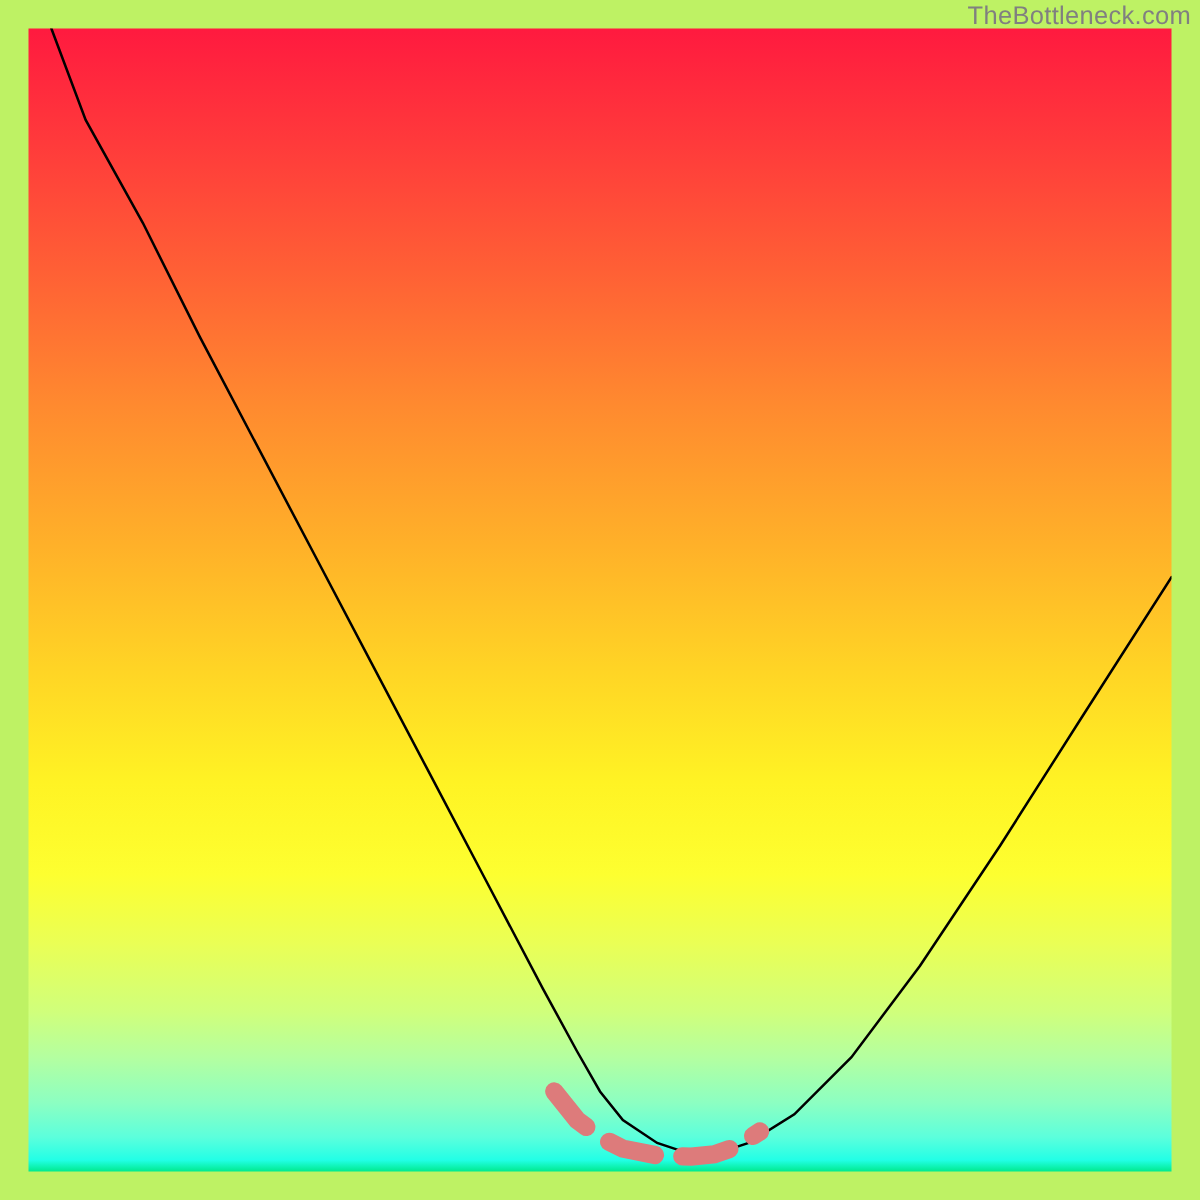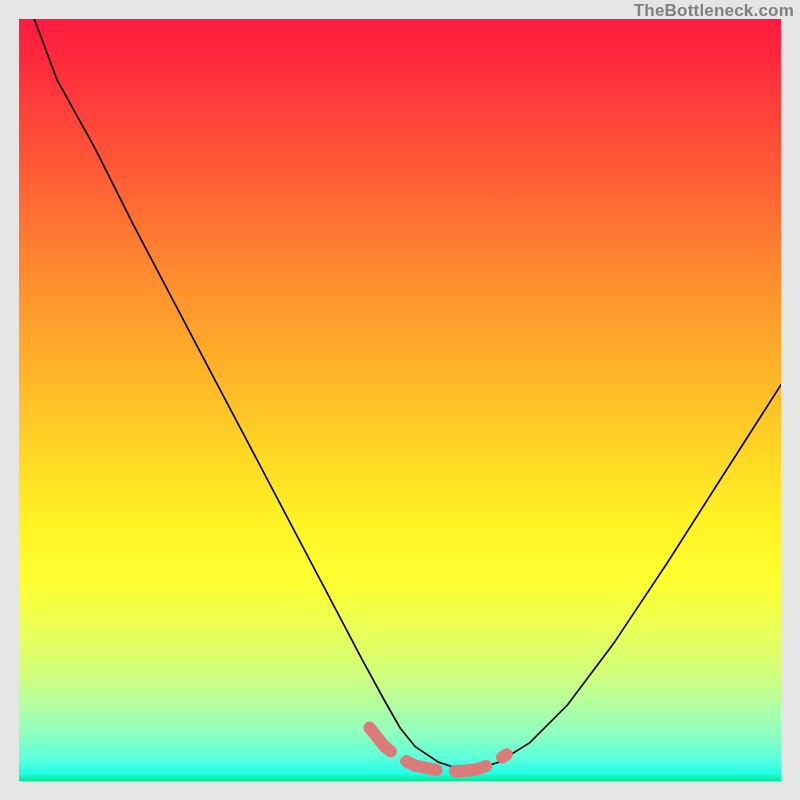--- a/index.html
+++ b/index.html
@@ -9,22 +9,21 @@
     height: 800px;
     background: #000;
     overflow: hidden;
   }
   .frame {
     position: absolute;
     left: 0;
     top: 0;
     width: 800px;
     height: 800px;
-    background: #e5e5e5;
-    font-weight: bold;
+    background: #bef264;
   }
   .plot-bg {
     position: absolute;
     left: 19px;
     top: 19px;
     width: 762px;
     height: 762px;
     background: linear-gradient(to bottom,
       #ff1a3f 0%,
       #ff3a3b 10%,

